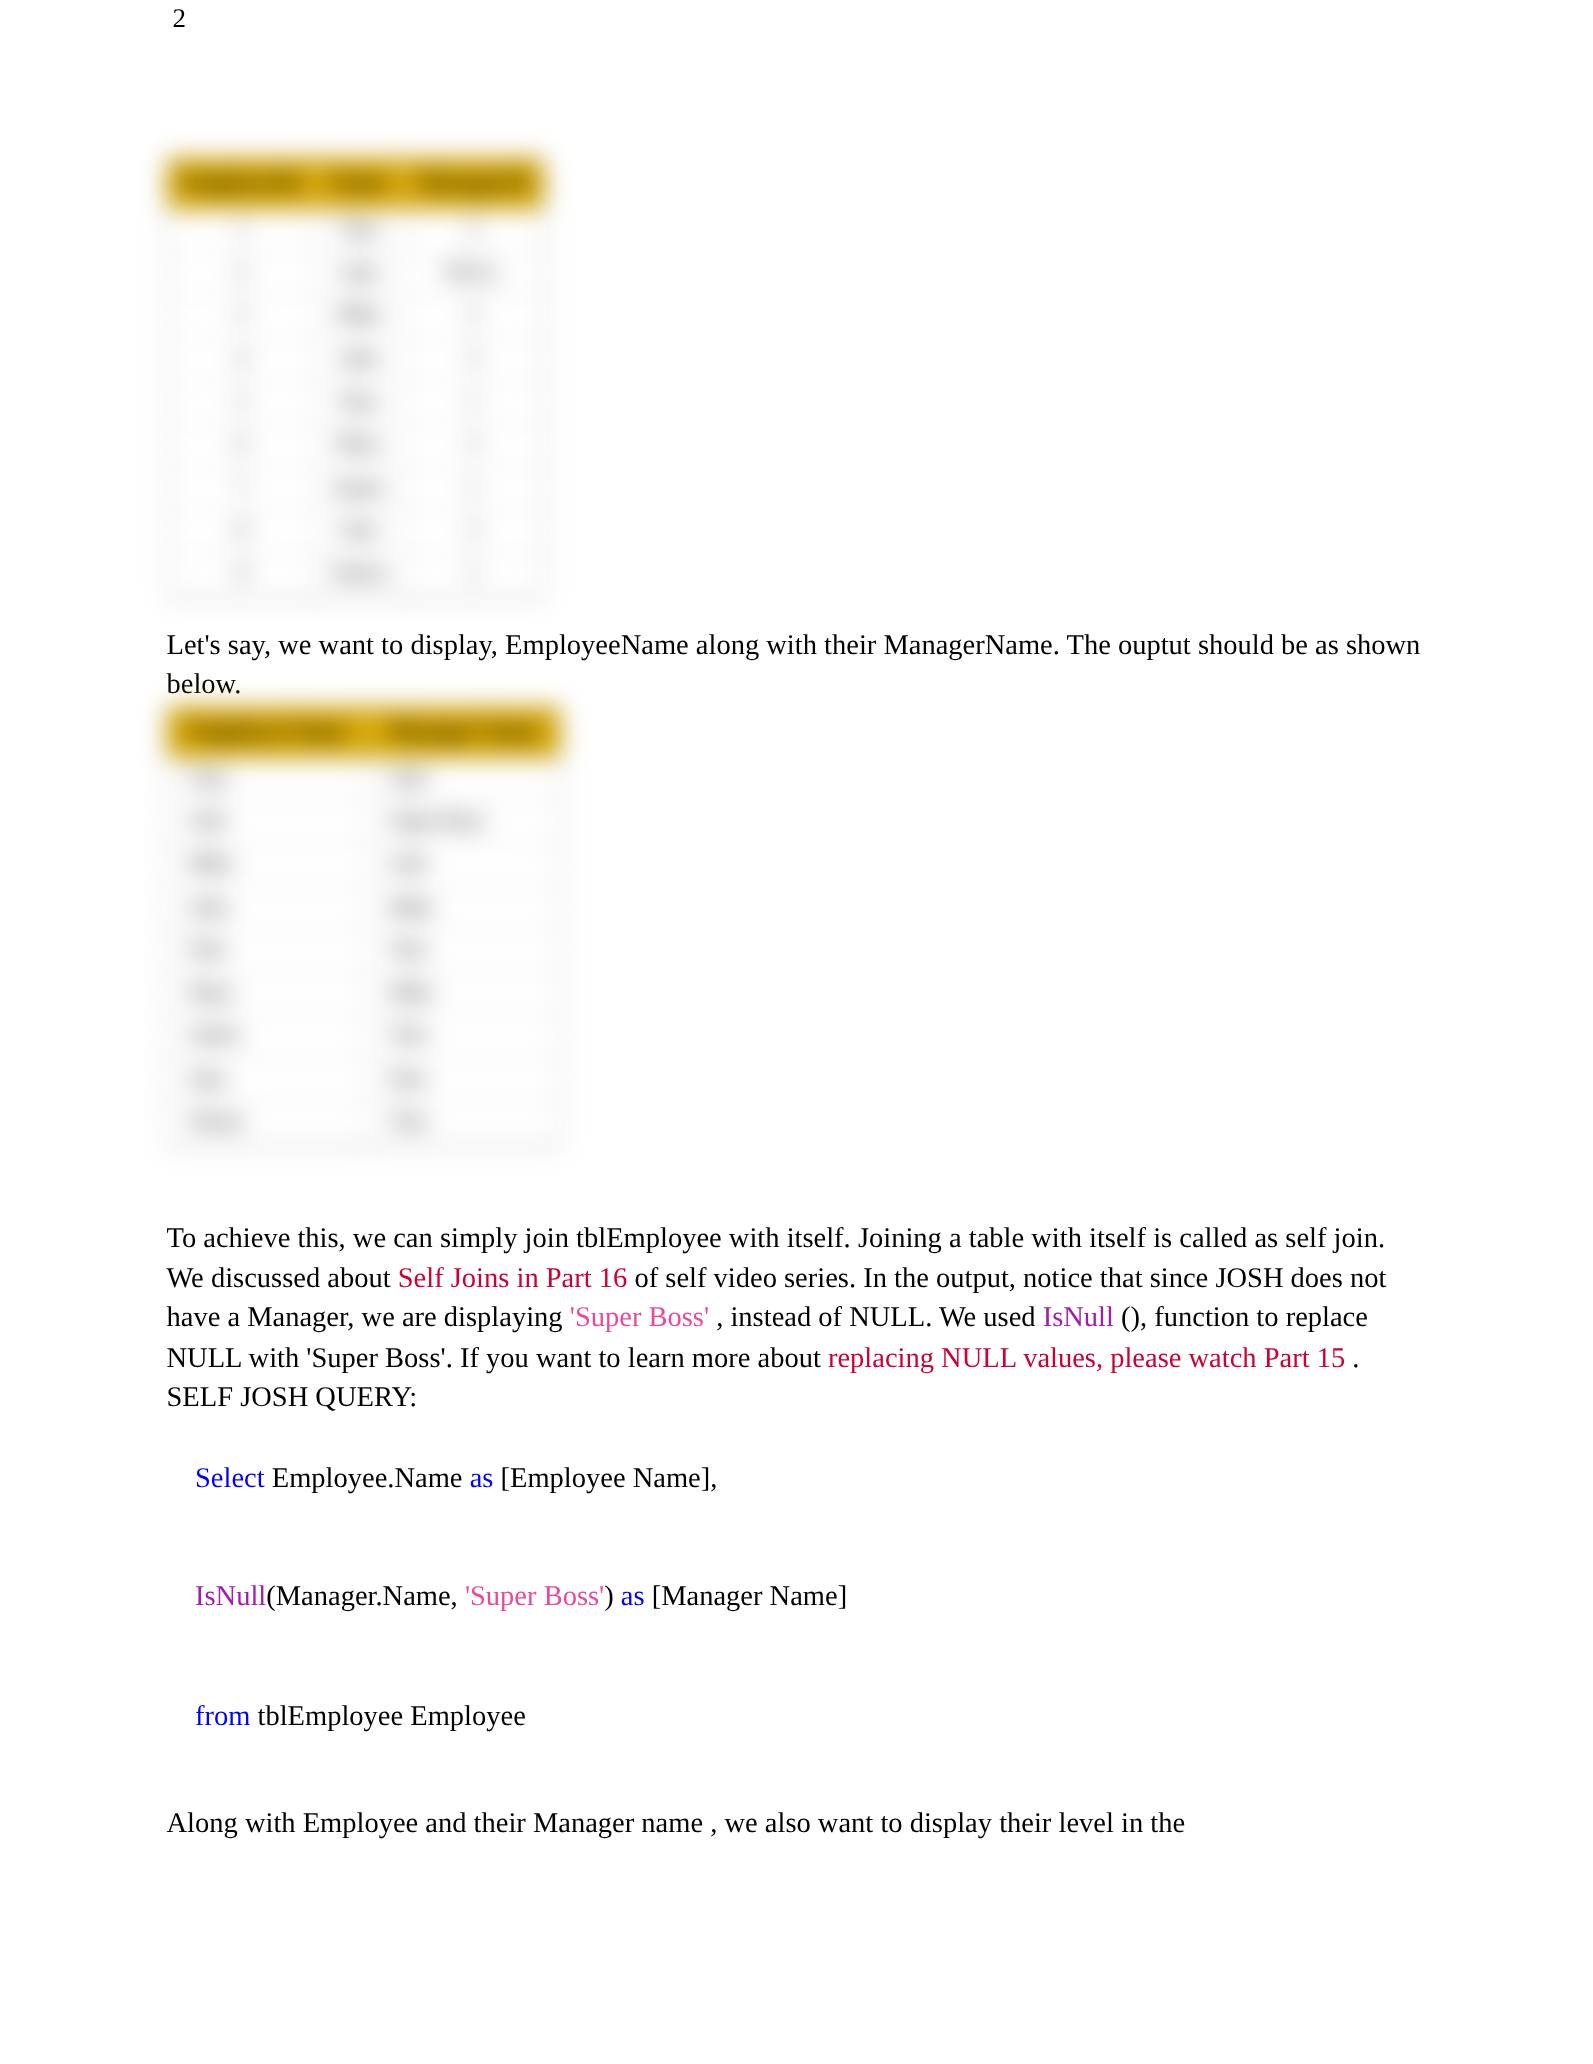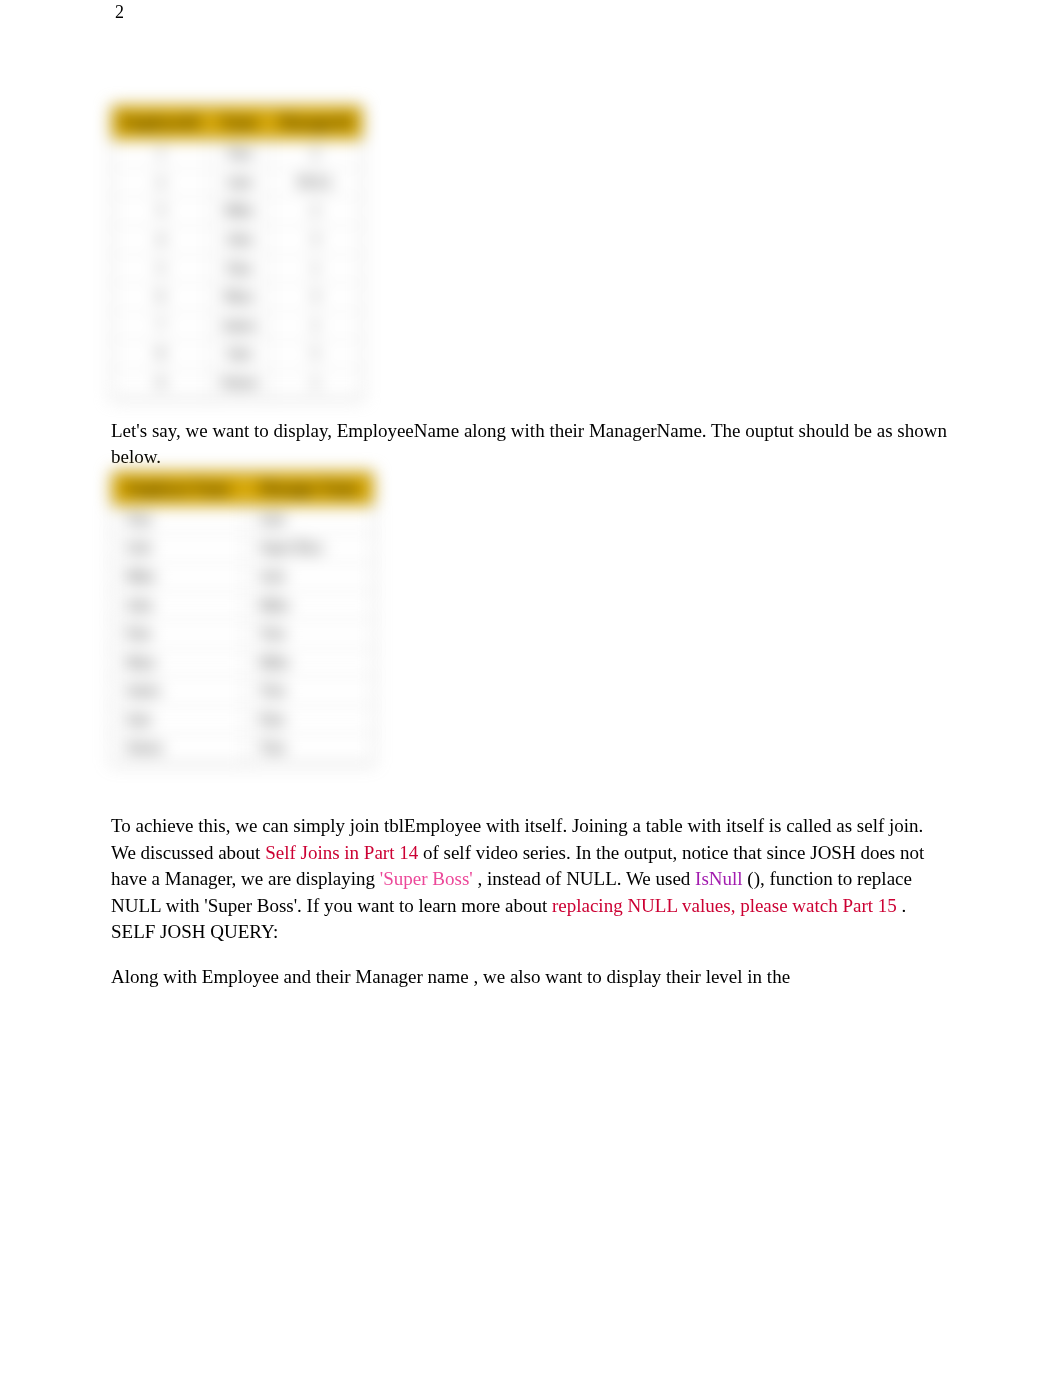--- a/index.html
+++ b/index.html
@@ -195,34 +195,43 @@
           <td>Tom</td>
         </tr>
     </tbody>
   </table>
 </div>
 
 <p class="para">
   <span>To achieve this, we can simply join tblEmployee with itself.</span>
   <span class="bold"> </span>
   <span>Joining a table with itself is called as self join. We discussed about </span>
-  <span class="link-red">Self Joins in Part 14</span>
+  <span class="link-red">Self Joins in Part 16</span>
   <span> of self video series. In the output, notice that since </span>
   <span>JOSH</span>
   <span> does not have a Manager, we are displaying </span>
   <span class="red">'Super Boss'</span>
   <span>, instead of </span>
   <span>NULL. We used </span>
   <span class="magenta">IsNull</span>
   <span>(), function to replace NULL with 'Super Boss'. If you want to learn more about </span>
   <span class="link-red">replacing NULL values, please watch Part 15</span>
   <span>.</span>
 </p>
 
 <div>SELF JOSH QUERY:</div>
 
 <div class="code-block">
+  <div class="code-line">
+    <span class="blue">Select</span><span> Employee.Name </span><span class="blue">as</span><span> [Employee Name],</span>
+  </div>
+  <div class="code-line">
+    <span class="magenta">IsNull</span><span>(Manager.Name, </span><span class="red">'Super Boss'</span><span>) </span><span class="blue">as</span><span> [Manager Name]</span>
+  </div>
+  <div class="code-line">
+    <span class="blue">from</span><span> tblEmployee Employee</span>
+  </div>
 </div>
 
 <p class="para">
   <span>Along with Employee and their Manager name</span>
   <span>, we also want to display their level in the</span>
 </p>
 
 </body></html>

